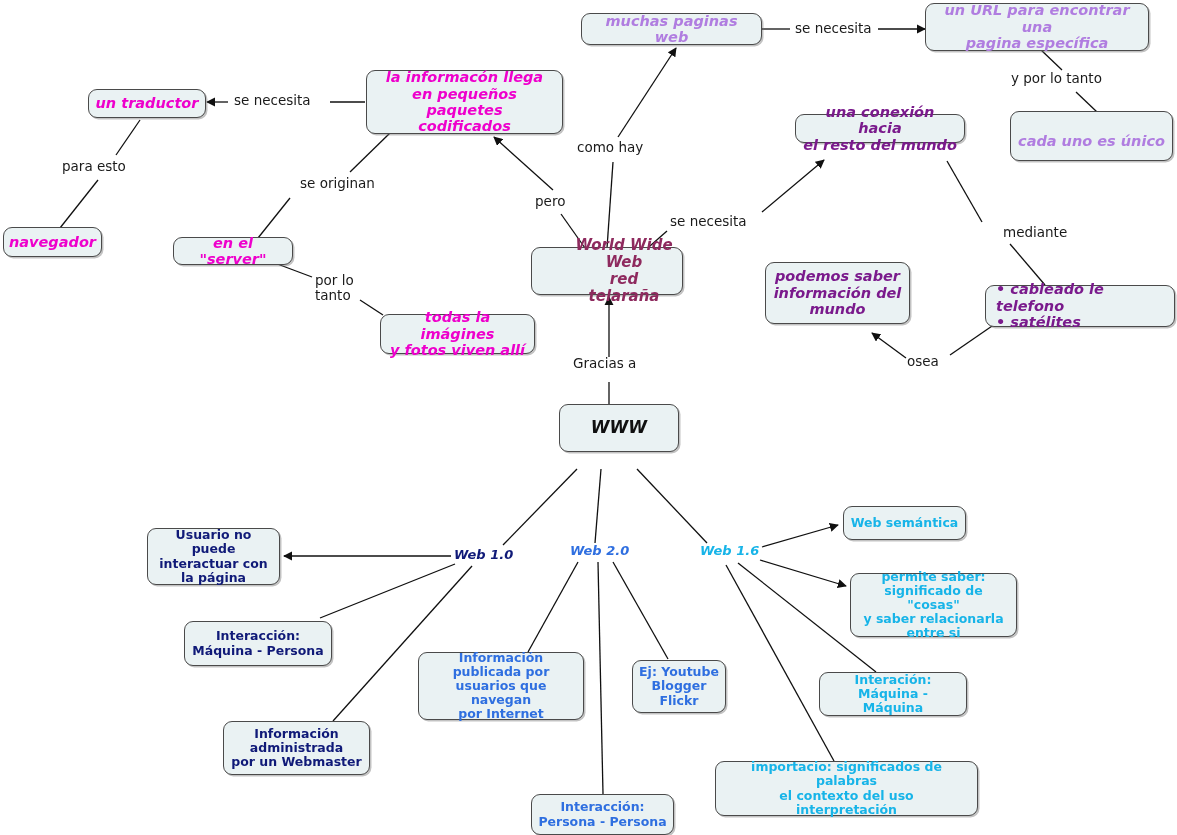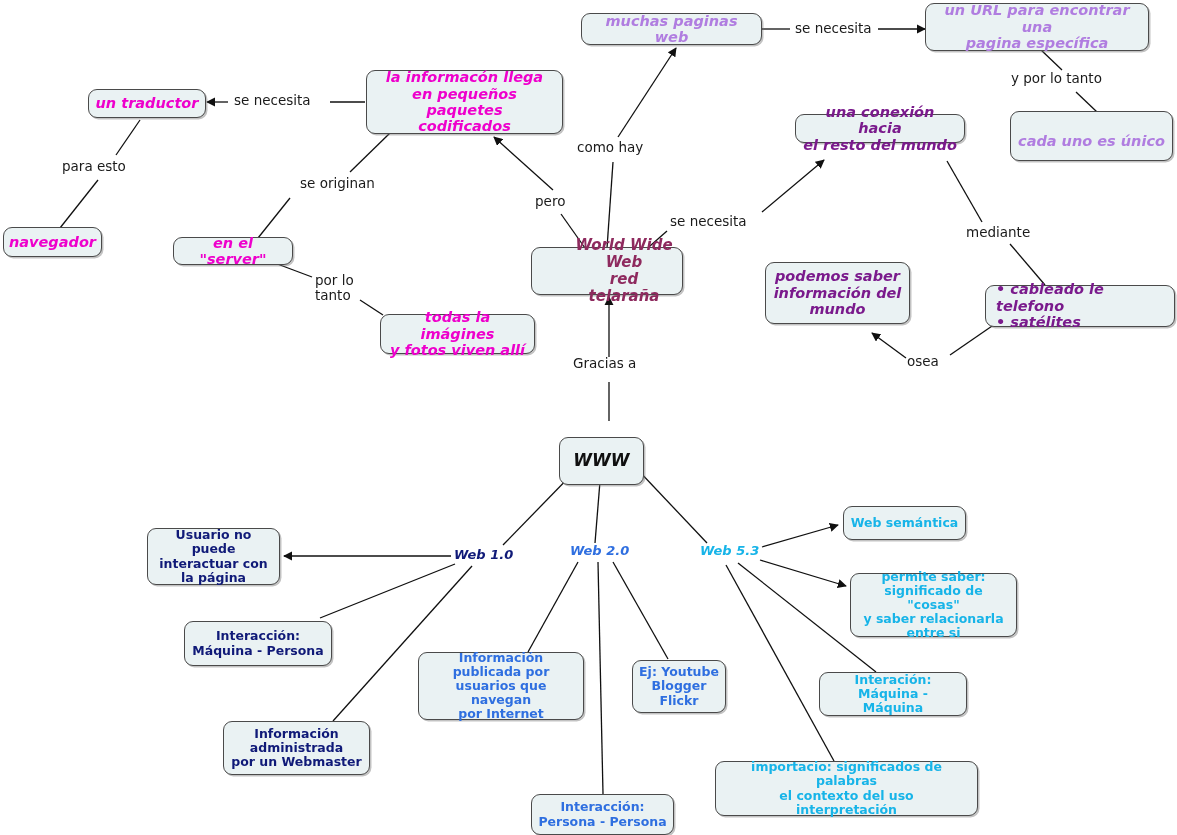--- a/index.html
+++ b/index.html
@@ -209,21 +209,21 @@
   <div class="node n-purple" style="left:765px; top:262px; width:145px; height:62px;">podemos saber
 información del
 mundo</div>
 
   <div class="node n-purple n-bullets" style="left:985px; top:285px; width:190px; height:42px;">• cableado le telefono
 • satélites</div>
 
   <div class="node n-magenta" style="left:380px; top:314px; width:155px; height:40px;">todas la imágines
 y fotos viven allí</div>
 
-  <div class="node n-black" style="left:559px; top:437px; width:85px; height:48px;">WWW</div>
+  <div class="node n-black" style="left:559px; top:404px; width:120px; height:48px;">WWW</div>
 
   <div class="node n-cyan" style="left:843px; top:506px; width:123px; height:34px;">Web semántica</div>
 
   <div class="node n-navy" style="left:147px; top:528px; width:133px; height:57px;">Usuario no puede
 interactuar con
 la página</div>
 
   <div class="node n-cyan" style="left:850px; top:573px; width:167px; height:64px;">permite saber:
 significado de "cosas"
 y saber relacionarla
@@ -264,28 +264,28 @@
   <div class="elabel" style="left:577px; top:140px;">como hay</div>
 
   <div class="elabel" style="left:62px; top:159px;">para esto</div>
 
   <div class="elabel" style="left:300px; top:176px;">se originan</div>
 
   <div class="elabel" style="left:535px; top:194px;">pero</div>
 
   <div class="elabel" style="left:670px; top:214px;">se necesita</div>
 
-  <div class="elabel" style="left:966px; top:225px;">mediante</div>
+  <div class="elabel" style="left:1003px; top:225px;">mediante</div>
 
   <div class="elabel" style="left:315px; top:273px; text-align:left;">por lo
 tanto</div>
 
   <div class="elabel" style="left:907px; top:354px;">osea</div>
 
   <div class="elabel" style="left:573px; top:356px;">Gracias a</div>
 
   <div class="elabel bold-italic el-navy" style="left:454px; top:548px;">Web 1.0</div>
 
   <div class="elabel bold-italic el-blue" style="left:570px; top:544px;">Web 2.0</div>
 
-  <div class="elabel bold-italic el-cyan" style="left:700px; top:544px;">Web 5.3</div>
+  <div class="elabel bold-italic el-cyan" style="left:700px; top:544px;">Web 1.6</div>
 
 </div>
 
 </body></html>

